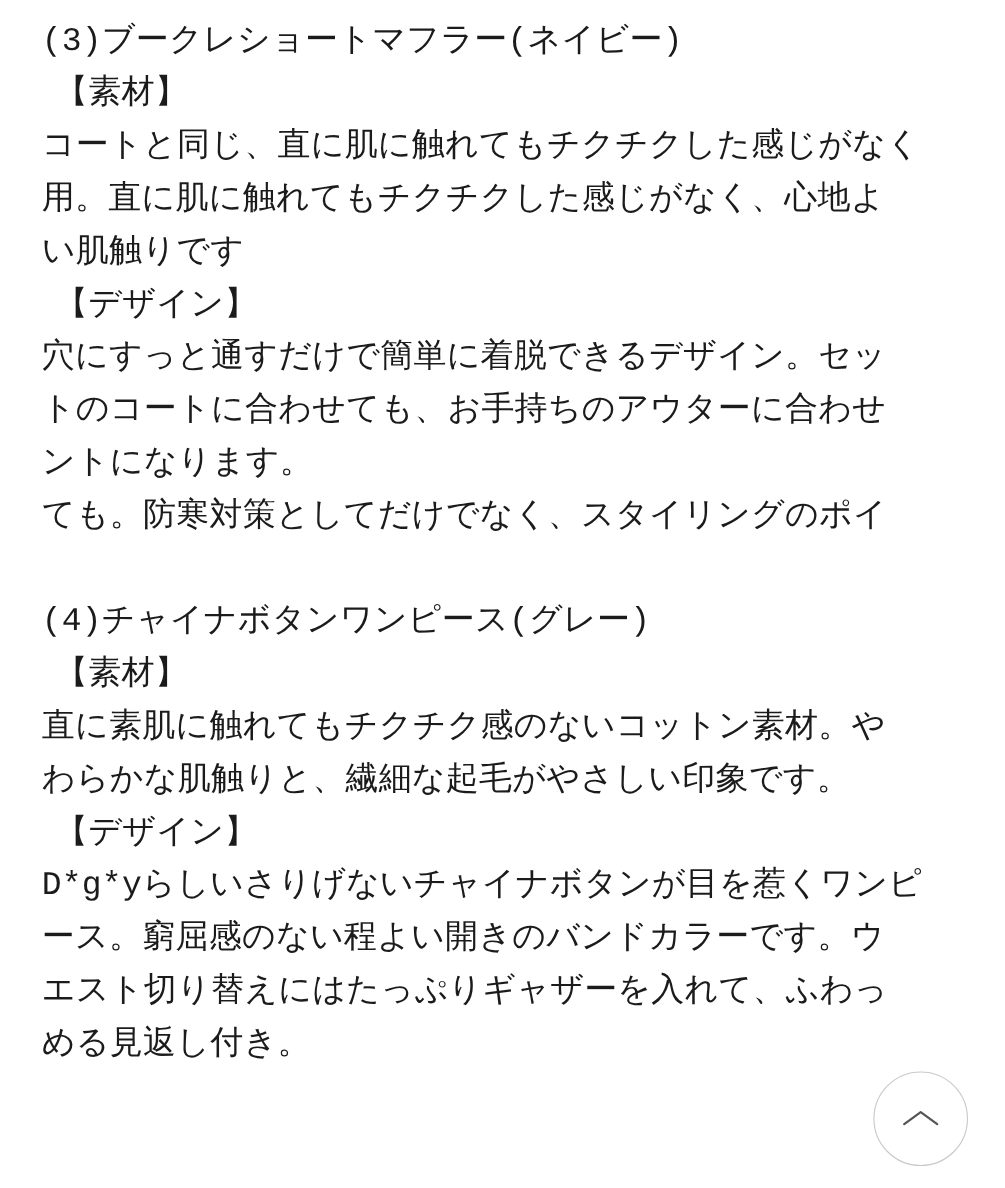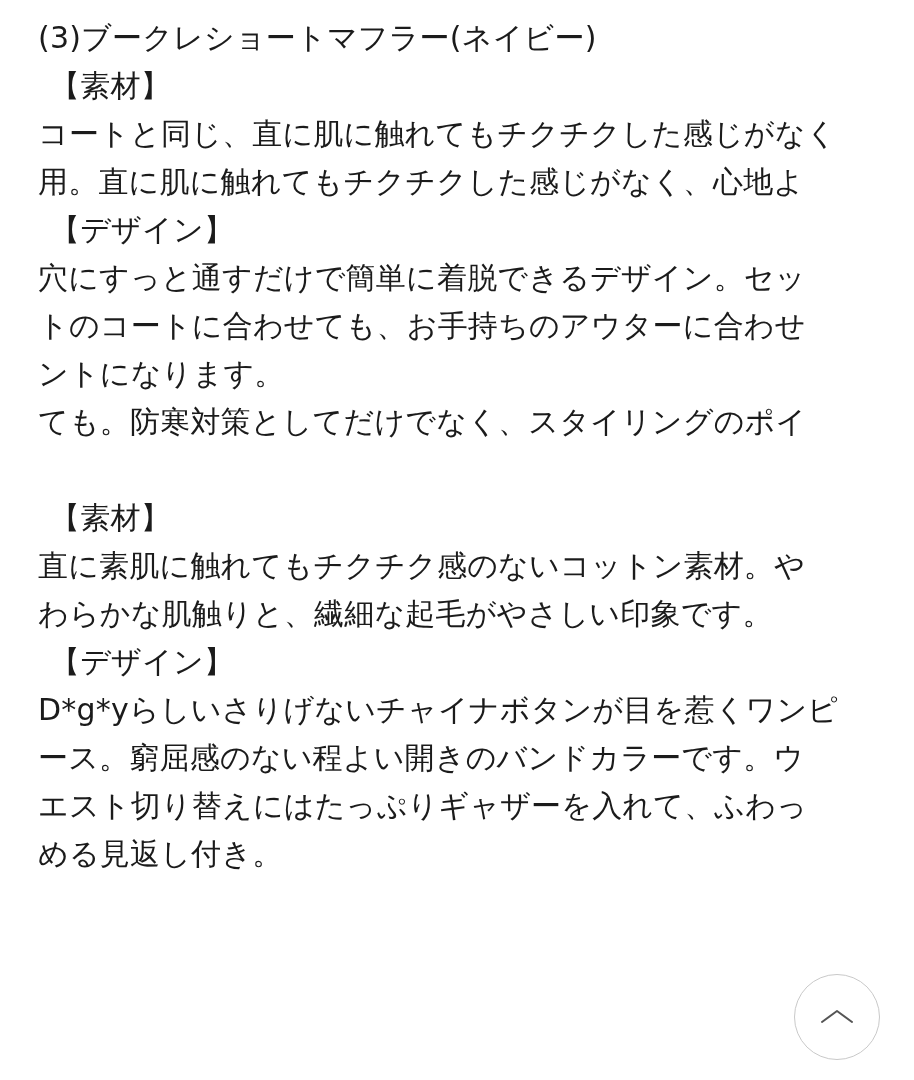--- a/index.html
+++ b/index.html
@@ -14,20 +14,21 @@
     overflow: hidden;
     font-family: "DejaVu Sans", "Liberation Sans", sans-serif;
     color: #1b1b1b;
   }
   .page {
     box-sizing: border-box;
     width: 914px;
     height: 1080px;
     padding: 14px 40px 0 38px;
     position: relative;
+    font-family: Liberation Mono, monospace;
   }
   .block {
     margin: 0;
   }
   .line {
     font-size: 30px;
     line-height: 48px;
     letter-spacing: 0.2px;
     white-space: pre-wrap;
     word-break: break-all;
@@ -59,30 +60,32 @@
 </head>
 <body>
 
 <div class="page">
 
   <div class="block">
     <div class="line">(3)ブークレショートマフラー(ネイビー)</div>
     <div class="line indent">【素材】</div>
     <div class="line">コートと同じ、直に肌に触れてもチクチクした感じがなく</div>
     <div class="line">用。直に肌に触れてもチクチクした感じがなく、心地よ</div>
+    <div class="line">い肌触りです</div>
     <div class="line indent">【デザイン】</div>
     <div class="line">穴にすっと通すだけで簡単に着脱できるデザイン。セッ</div>
     <div class="line">トのコートに合わせても、お手持ちのアウターに合わせ</div>
     <div class="line">ントになります。</div>
     <div class="line">ても。防寒対策としてだけでなく、スタイリングのポイ</div>
   </div>
 
   <div class="spacer"></div>
 
   <div class="block">
+    <div class="line">(4)チャイナボタンワンピース(グレー)</div>
     <div class="line indent">【素材】</div>
     <div class="line">直に素肌に触れてもチクチク感のないコットン素材。や</div>
     <div class="line">わらかな肌触りと、繊細な起毛がやさしい印象です。</div>
     <div class="line indent">【デザイン】</div>
     <div class="line">D*g*yらしいさりげないチャイナボタンが目を惹くワンピ</div>
     <div class="line">ース。窮屈感のない程よい開きのバンドカラーです。ウ</div>
     <div class="line">エスト切り替えにはたっぷりギャザーを入れて、ふわっ</div>
     <div class="line">める見返し付き。</div>
   </div>
 

